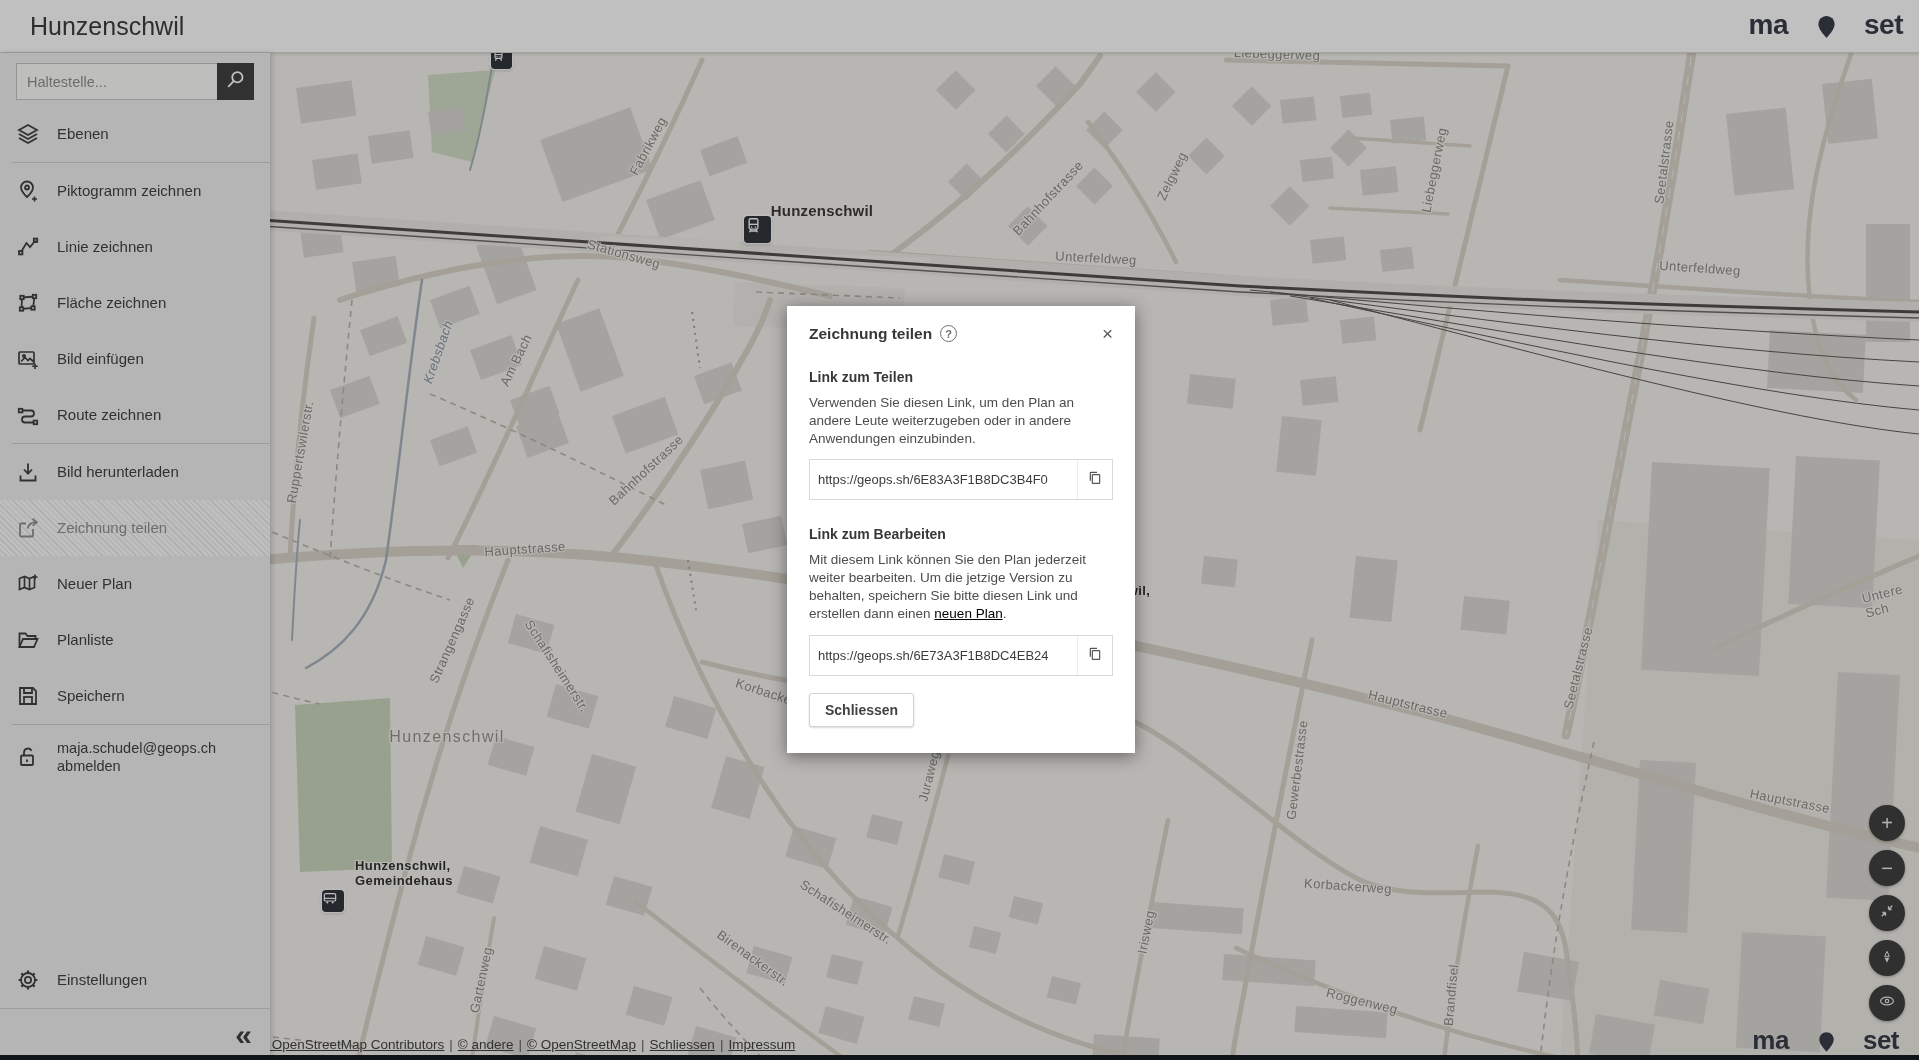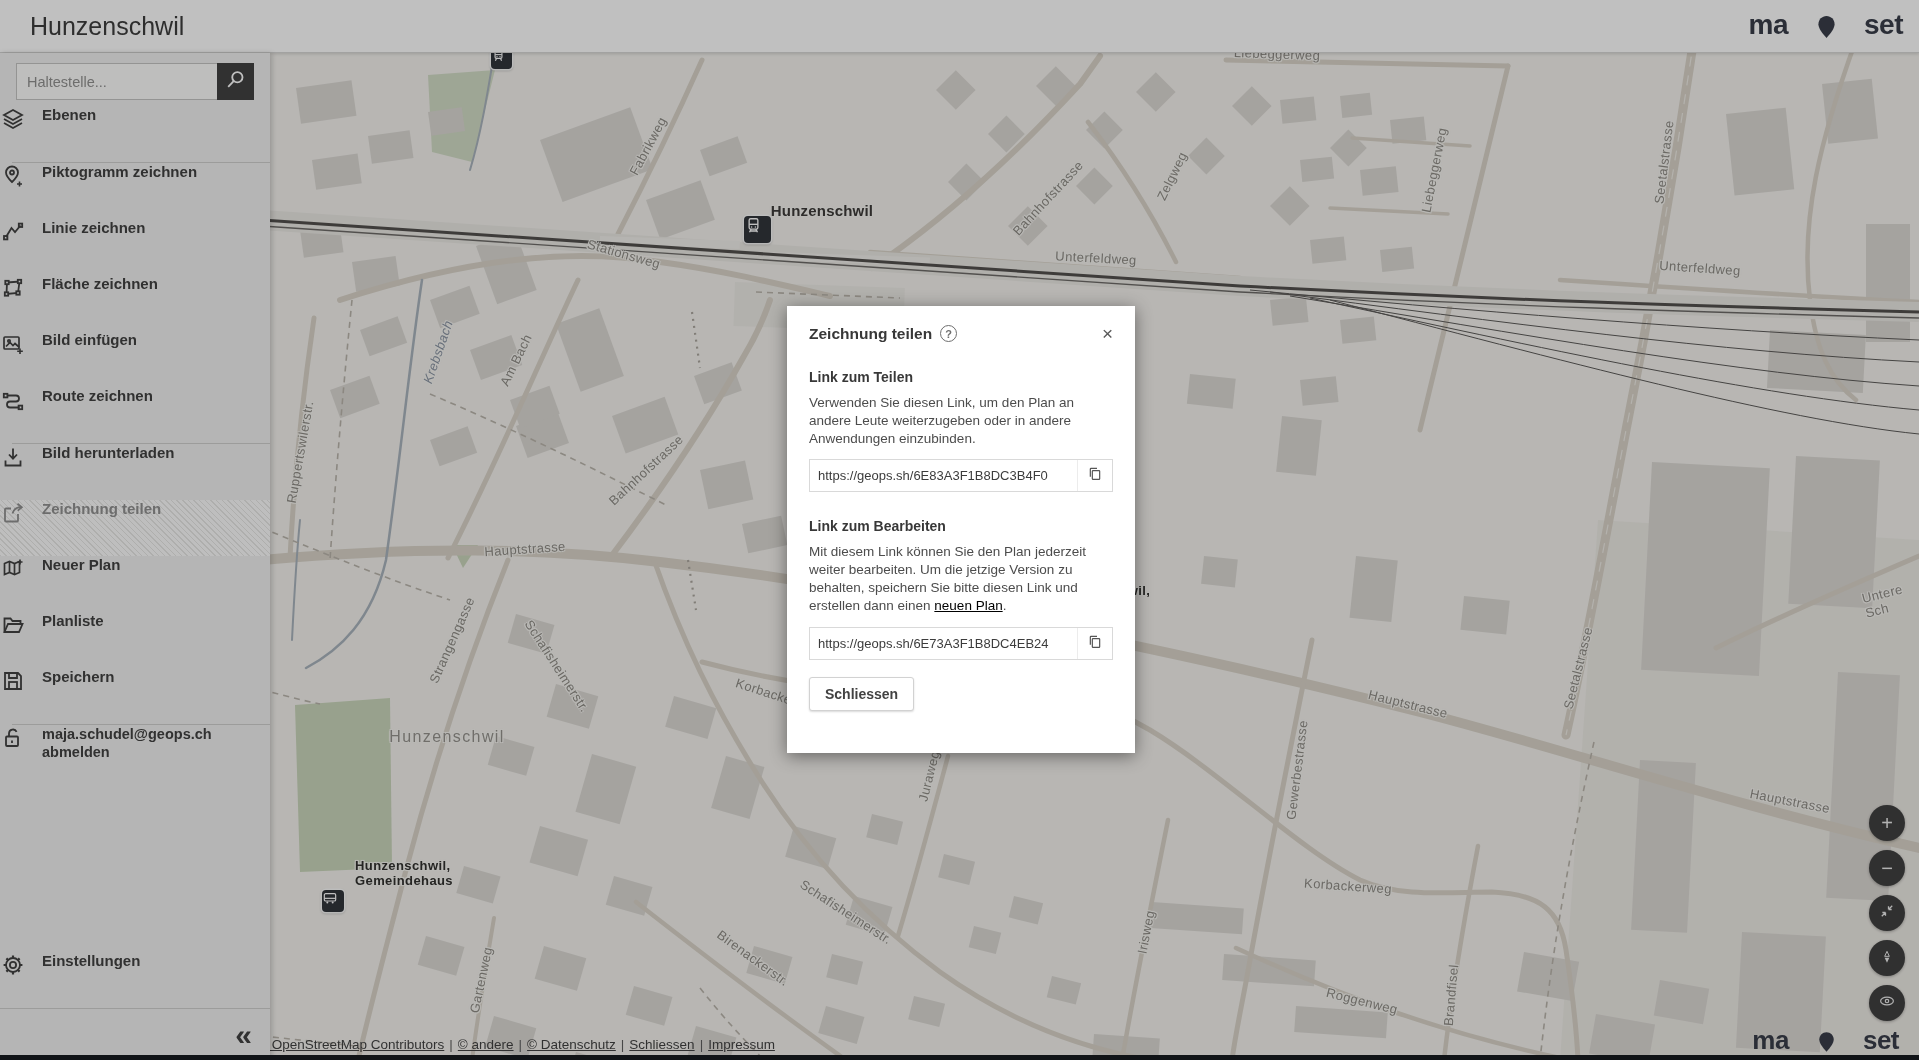--- a/index.html
+++ b/index.html
@@ -29,21 +29,21 @@
   #header .brand { position:absolute; right:16px; top:11px; }
 
   
   #sidebar { position:absolute; left:0; top:53px; width:270px; height:1007px; background:#f1f1f0; z-index:10;
     box-shadow:2px 0 5px rgba(0,0,0,.18); display:flex; flex-direction:column; }
   #search-row { display:flex; margin:10px 0 6px 16px; }
   #search-input { width:201px; height:37px; border:1px solid #c4c4c3; border-right:none; background:#fcfcfb;
     font-size:14.5px; color:#444; padding:0 10px; font-family:"Liberation Sans",sans-serif; }
   #search-input::placeholder { color:#8f8f8e; }
   #search-btn { width:37px; height:37px; background:#3f3f3f; border:none; display:flex; align-items:center; justify-content:center; cursor:pointer; }
-  .side-item { display:flex; align-items:flex-start; height:56px; cursor:pointer;font-weight:bold; }
+  .side-item { display:flex; align-items:center; height:56px; padding-left:15px; cursor:pointer; }
   .side-item .icn { width:26px; height:26px; display:flex; align-items:center; justify-content:center; flex:none; }
   .side-item .lbls { margin-left:16px; }
   .side-label { font-size:15px; color:#3e3e3e; display:block; line-height:1.25; }
   .side-item.active { background:#fdfdfc; background-image:repeating-linear-gradient(45deg, rgba(190,190,188,.35) 0 1px, transparent 1px 4px); }
   .side-item.active .side-label { color:#8f8f8f; }
   .side-item.active svg * { stroke:#8f8f8f !important; }
   .sep { height:1px; background:#cfcfce; margin-left:12px; }
   .spacer { flex:1; }
   #collapse-row { height:52px; border-top:1px solid #cfcfce; display:flex; align-items:center; justify-content:flex-end; }
   #collapse-btn { font-size:30px; color:#3e3e3e; margin-right:18px; cursor:pointer; line-height:1; font-weight:bold; }
@@ -64,21 +64,21 @@
   #modal { position:absolute; left:787px; top:306px; width:348px; height:447px; background:#ffffff; z-index:60;
     box-shadow:0 3px 16px rgba(0,0,0,.45); padding:18px 22px; color:#4c4c4c; }
   #modal-head { display:flex; align-items:center; }
   #modal-title { font-size:15.5px; font-weight:bold; color:#383838; }
   #help-icon { width:17px; height:17px; border:1.5px solid #6e6e6e; border-radius:50%; color:#6e6e6e;
     font-size:11px; font-weight:bold; display:flex; align-items:center; justify-content:center; margin-left:8px; cursor:pointer; }
   #modal-close { margin-left:auto; font-size:19px; color:#5a5a5a; cursor:pointer; line-height:1; }
   .modal-h2 { font-size:14px; font-weight:bold; color:#383838; margin-top:26px; }
   .modal-p { font-size:13.5px; line-height:1.34; margin-top:9px; color:#4c4c4c; }
   .modal-p a { color:#000000; text-decoration:underline; cursor:pointer;text-align:center; }
-  .linkbox { display:flex; border:1px solid #d9d9d9; height:33px; margin-top:11px; background:#fff; }
+  .linkbox { display:flex; border:1px solid #d9d9d9; height:41px; margin-top:11px; background:#fff; }
   .linkbox input { flex:1; border:none; outline:none; font-size:13px; color:#3c3c3c; padding:0 8px; font-family:"Liberation Sans",sans-serif; min-width:0; }
   .copy-btn { width:35px; border:none; border-left:1px solid #ececec; background:#fff; display:flex; align-items:center; justify-content:center; cursor:pointer; }
   #modal-footer { display:flex; margin-top:17px; }
   #close-button { font-size:14px; font-weight:bold; color:#424242; background:#fff; border:1px solid #d2d2d2; border-radius:3px;
     padding:8px 15px; cursor:pointer; box-shadow:0 1px 2px rgba(0,0,0,.15); font-family:"Liberation Sans",sans-serif; }
 </style>
 </head>
 <body>
 
 <div id="app">
@@ -316,21 +316,21 @@
       <svg width="16" height="16" viewBox="0 0 24 24" fill="none" stroke="#fff" stroke-width="1.8">
           <rect x="3.5" y="5.5" width="17" height="11" rx="2"></rect>
           <path d="M3.5 12.5 h17"></path>
           <circle cx="8" cy="18.6" r="1.5" fill="#fff" stroke="none"></circle>
           <circle cx="16" cy="18.6" r="1.5" fill="#fff" stroke="none"></circle>
         </svg>
     </div>
   </div>
 
   <div id="attribution">
-    <a>© OpenStreetMap Contributors</a><span class="pipe">|</span><a>© andere</a><span class="pipe">|</span><a>© Datenschutz</a><span class="pipe">|</span><a>Schliessen</a><span class="pipe">|</span><a>Impressum</a>
+    <a>© OpenStreetMap Contributors</a><span class="pipe">|</span><a>© andere</a><span class="pipe">|</span><a>© OpenStreetMap</a><span class="pipe">|</span><a>Schliessen</a><span class="pipe">|</span><a>Impressum</a>
   </div>
 
   <div id="controls">
     <button class="ctrl">
         <span>+</span>
       </button>
     <button class="ctrl">
         <span>−</span>
       </button>
     <button class="ctrl">

